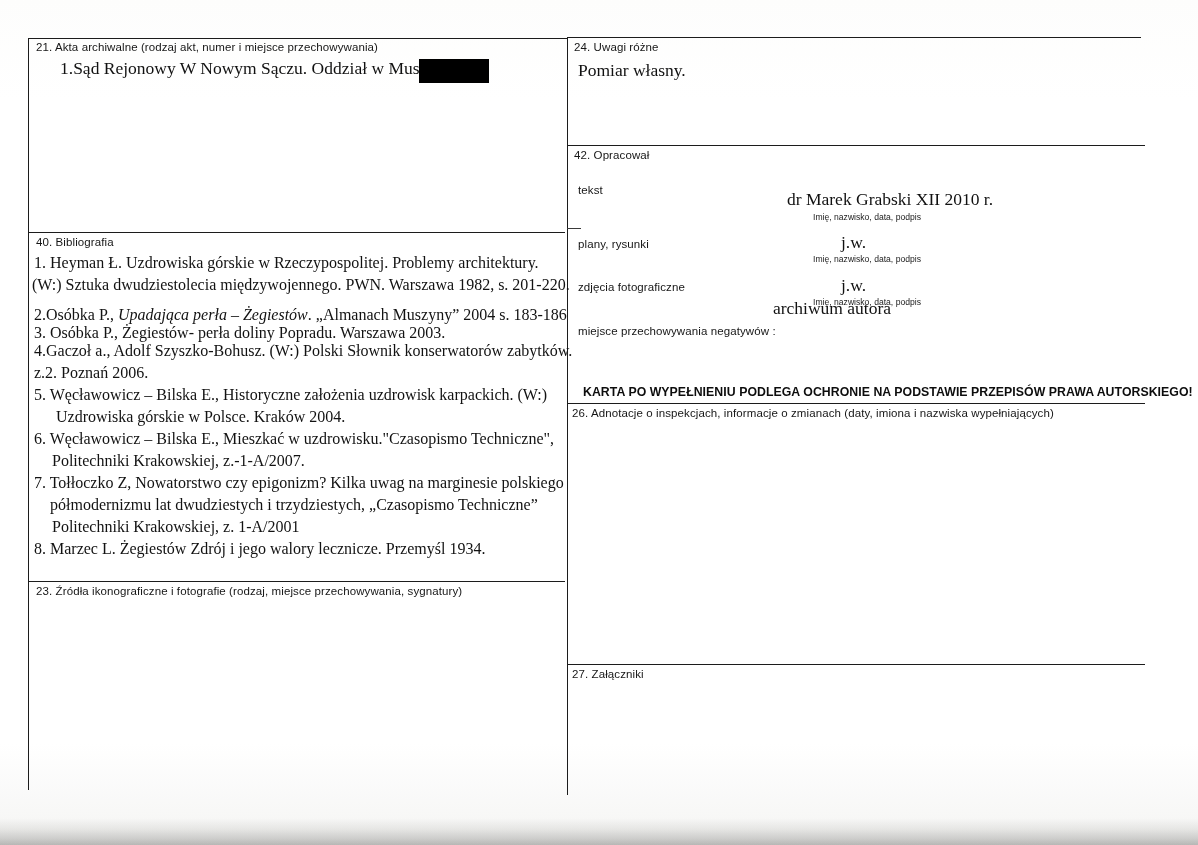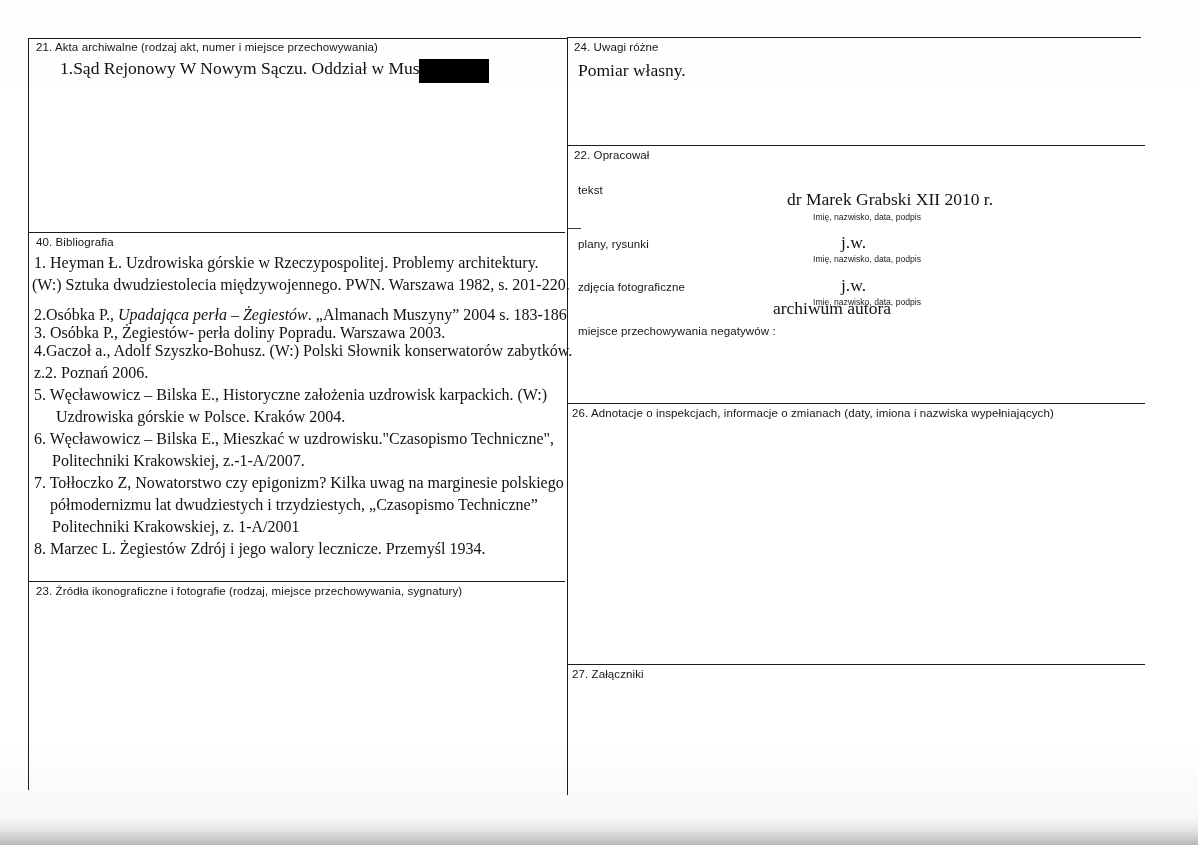--- a/index.html
+++ b/index.html
@@ -145,36 +145,37 @@
   <div class="bib" style="left:50px; top:496px;">półmodernizmu lat dwudziestych i trzydziestych, „Czasopismo Techniczne”</div>
   <div class="bib" style="left:52px; top:518px;">Politechniki Krakowskiej, z. 1-A/2001</div>
 
   <div class="bib" style="left:34px; top:540px;">8. Marzec L. Żegiestów Zdrój i jego walory lecznicze. Przemyśl 1934.</div>
 
   <div class="field-label" style="left:36px; top:585px;">23. Źródła ikonograficzne i fotografie (rodzaj, miejsce przechowywania, sygnatury)</div>
 
   <div class="field-label" style="left:574px; top:41px;">24. Uwagi różne</div>
   <div class="hand" style="left:578px; top:60px;">Pomiar własny.</div>
 
-  <div class="field-label" style="left:574px; top:149px;">22. Opracował</div>
+  <div class="field-label" style="left:574px; top:149px;">42. Opracował</div>
 
   <div class="field-label" style="left:578px; top:184px;">tekst</div>
   <div class="hand" style="left:787px; top:189px;">dr Marek Grabski    XII 2010 r.</div>
   <div class="caption" style="left:772px; top:212px; width:190px;">Imię, nazwisko, data, podpis</div>
 
   <div class="field-label" style="left:578px; top:238px;">plany, rysunki</div>
   <div class="hand" style="left:841px; top:232px;">j.w.</div>
   <div class="caption" style="left:772px; top:254px; width:190px;">Imię, nazwisko, data, podpis</div>
 
   <div class="field-label" style="left:578px; top:281px;">zdjęcia fotograficzne</div>
   <div class="hand" style="left:841px; top:275px;">j.w.</div>
   <div class="caption" style="left:772px; top:297px; width:190px;">Imię, nazwisko, data, podpis</div>
 
   <div class="field-label" style="left:578px; top:325px;">miejsce przechowywania negatywów :</div>
   <div class="hand" style="left:773px; top:298px;">archiwum autora</div>
 
+  <div class="notice" style="left:583px; top:385px;">KARTA PO WYPEŁNIENIU PODLEGA OCHRONIE NA PODSTAWIE PRZEPISÓW PRAWA AUTORSKIEGO!</div>
 
   <div class="field-label" style="left:572px; top:407px;">26. Adnotacje o inspekcjach, informacje o zmianach (daty, imiona i nazwiska wypełniających)</div>
 
   <div class="field-label" style="left:572px; top:668px;">27. Załączniki</div>
 
   <div id="scan-shadow-bottom"></div>
 </div>
 
 </body></html>

